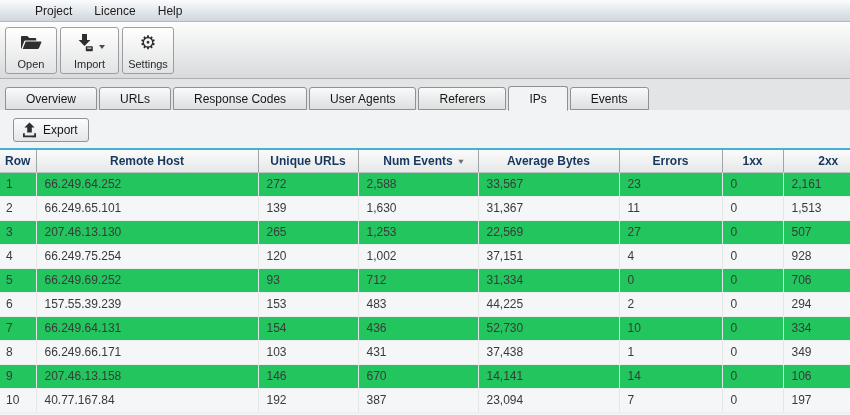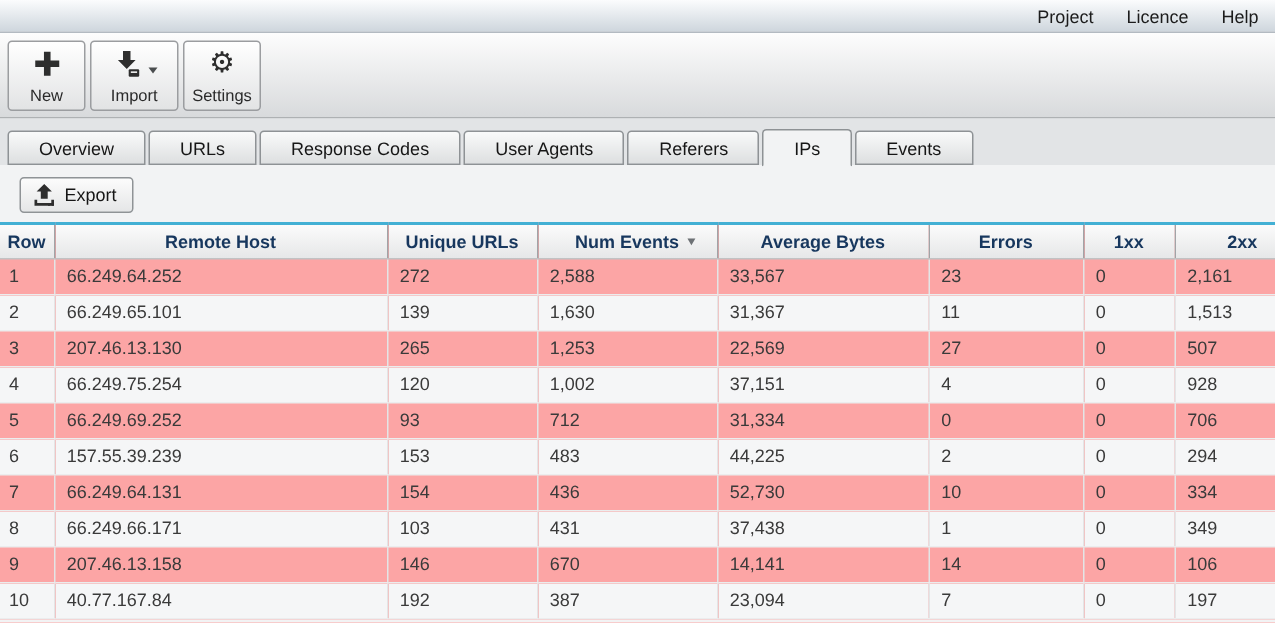--- a/index.html
+++ b/index.html
@@ -11,21 +11,20 @@
     -webkit-font-smoothing:antialiased;
   }
 
   
   .menubar {
     height:22px;
     background:linear-gradient(#fbfcfd,#ced6dd);
     border-bottom:1px solid #b3bac1;
     display:flex; align-items:center;
     padding-left:24px;
-    justify-content:flex-end;
   }
   .menu-item {
     font-size:12px; color:#1c1c1c;
     line-height:22px; padding:0 11px; cursor:default;
   }
 
   
   .toolbar {
     height:57px;
     background:linear-gradient(#fdfdfd,#d8dadc);
@@ -75,21 +74,21 @@
   .export-bar { background:#f2f3f4; padding:8px 0 6px 13px; height:38px; }
   .export-btn {
     display:inline-flex; align-items:center; gap:5px;
     height:24px; padding:0 10px 0 7px;
     border:1px solid #8f9396; border-radius:3px;
     background:linear-gradient(#fcfcfc,#e5e6e7);
     font-size:12px; color:#161616; cursor:default;
   }
 
   
-  .table-wrap { width:850px; background:#fca5a5; overflow:hidden; }
+  .table-wrap { width:850px; background:#22c55e; overflow:hidden; }
   table { border-collapse:collapse; table-layout:fixed; width:873px; font-size:12px; }
   thead th {
     height:23px;
     background:linear-gradient(#fbfbfb,#e6e7e8);
     border-top:2px solid #43b0d4;
     border-bottom:1px solid #c1c2c3;
     border-right:1px solid #a1a4a7;
     color:#17375e; font-weight:bold; text-align:center;
     position:relative; padding:0; white-space:nowrap;
     cursor:default;
@@ -118,29 +117,30 @@
 <body>
 
 <div class="menubar">
   <span class="menu-item">Project</span>
   <span class="menu-item">Licence</span>
   <span class="menu-item">Help</span>
 </div>
 
 <div class="toolbar">
 
-
   <div class="tool-btn">
     <span class="icon-row">
-      <svg class="glyph" width="19" height="19" viewBox="0 0 19 19" fill="#2e2e2e">
-        <path d="M7.3 1.5 H11.7 V7.3 H17.5 V11.7 H11.7 V17.5 H7.3 V11.7 H1.5 V7.3 H7.3 Z"></path>
+      <svg class="glyph" width="22" height="17" viewBox="0 0 22 17" fill="#2e2e2e">
+        <path d="M1 15 V3 Q1 2 2 2 H7.3 L9.3 4 H15.2 Q16.2 4 16.2 5 V6.4 H5.4 Q4.5 6.4 4.2 7.2 L1.7 14 Z"></path>
+        <path d="M5.6 7.6 H20.7 Q21.7 7.6 21.3 8.5 L19 14.1 Q18.7 14.9 17.8 14.9 H2.7 Z"></path>
       </svg>
     </span>
-    <span class="tool-label">New</span>
+    <span class="tool-label">Open</span>
   </div>
+
 
   <div class="tool-btn wide">
     <span class="icon-row">
       <span>
         <svg class="glyph" width="20" height="19" viewBox="0 0 20 19" fill="#2e2e2e">
           <path d="M7 1 H12 V7 H15.4 L9.5 13 3.6 7 H7 Z"></path>
           <rect x="10.8" y="13.2" width="7" height="5" rx="0.8"></rect>
           <rect x="12.2" y="14.6" width="4.2" height="1" fill="#ffffff"></rect>
         </svg>
       </span>

